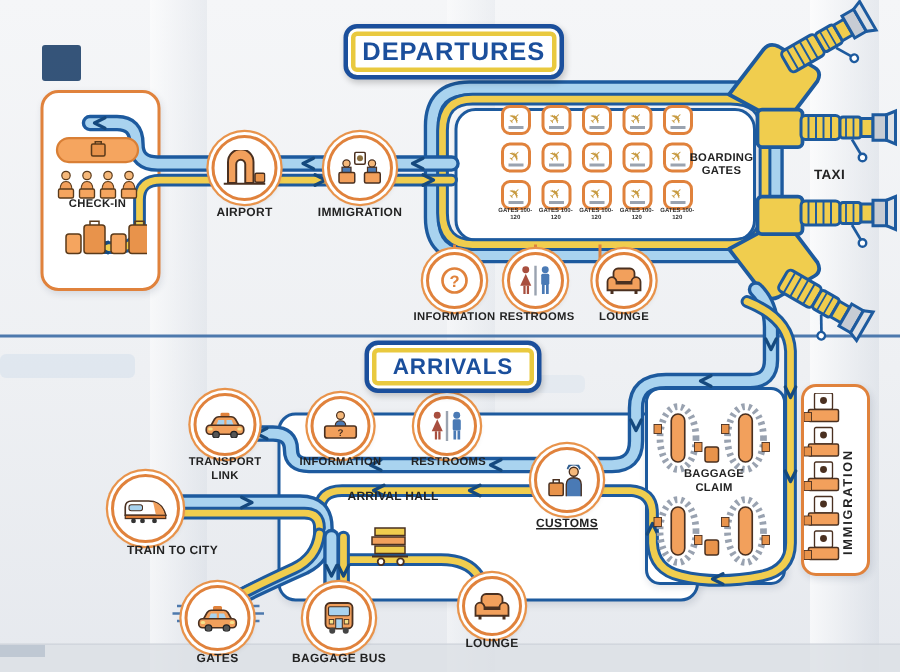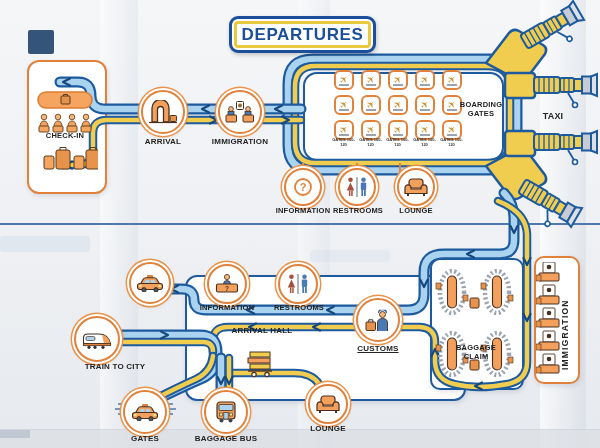--- a/index.html
+++ b/index.html
@@ -485,35 +485,39 @@
   <div class="node" style="left:328px;top:404px;width:36px;height:36px;">
     <svg width="24" height="20" viewBox="0 0 24 20">
         <rect x="5" y="2" width="14" height="9" rx="3" fill="#f2a05c" stroke="#4a3020" stroke-width="1.2"></rect>
         <path d="M1 10.8 a3 3 0 0 1 6 0 V12 h10 v-1.2 a3 3 0 0 1 6 0 V16.5 H1 Z" fill="#f2a05c" stroke="#4a3020" stroke-width="1.2"></path>
         <rect x="3" y="16.5" width="2" height="2.5" fill="#4a3020"></rect>
         <rect x="19" y="16.5" width="2" height="2.5" fill="#4a3020"></rect>
       </svg>
   </div>
 
   <div class="lbl s7" style="left:65px;top:131px;text-align:right;">CHECK-IN</div>
-  <div class="lbl" style="left:163px;top:137px;">ARRIVAL</div>
+  <div class="lbl" style="left:163px;top:137px;">AIRPORT</div>
   <div class="lbl" style="left:240px;top:137px;">IMMIGRATION</div>
   <div class="lbl s7 wrap" style="left:481px;top:100px;width:52px;">BOARDING GATES</div>
   <div class="lbl" style="left:553px;top:111px;font-size:9px;">TAXI</div>
   <div class="lbl s7" style="left:303px;top:206px;">INFORMATION</div>
   <div class="lbl s7" style="left:358px;top:206px;">RESTROOMS</div>
   <div class="lbl s7" style="left:416px;top:206px;">LOUNGE</div>
   <div class="lbl s7" style="left:227px;top:303px;">INFORMATION</div>
   <div class="lbl s7" style="left:299px;top:303px;">RESTROOMS</div>
   <div class="lbl" style="left:262px;top:326px;">ARRIVAL HALL</div>
   <div class="lbl" style="left:378px;top:344px;text-decoration:underline;">CUSTOMS</div>
-  <div class="lbl s7 wrap" style="left:476px;top:311px;width:55px;margin-top:32px;">BAGGAGE CLAIM</div>
+  <div class="lbl s7 wrap" style="left:476px;top:311px;width:55px;">BAGGAGE CLAIM</div>
   <div class="vtext" style="left:560px;top:270px;height:100px;">IMMIGRATION</div>
+  <div class="lbl s7 wrap" style="left:150px;top:303px;width:62px;">TRANSPORT LINK</div>
   <div class="lbl" style="left:115px;top:362px;">TRAIN TO CITY</div>
   <div class="lbl" style="left:145px;top:434px;">GATES</div>
   <div class="lbl" style="left:226px;top:434px;">BAGGAGE BUS</div>
   <div class="lbl" style="left:328px;top:424px;">LOUNGE</div>
 
   <div class="badge" style="left:229px;top:16px;width:141px;height:31px;font-size:17px;">
     <span>DEPARTURES</span>
   </div>
+  <div class="badge" style="left:243px;top:227px;width:112px;height:29px;font-size:15px;">
+    <span>ARRIVALS</span>
+  </div>
 
 </div>
 
 </body></html>

